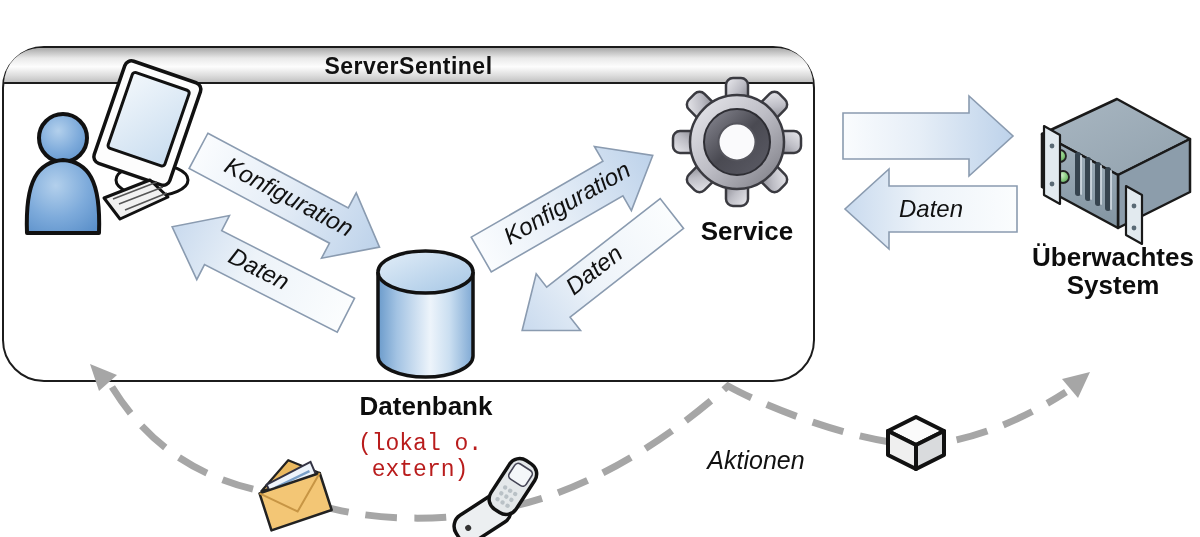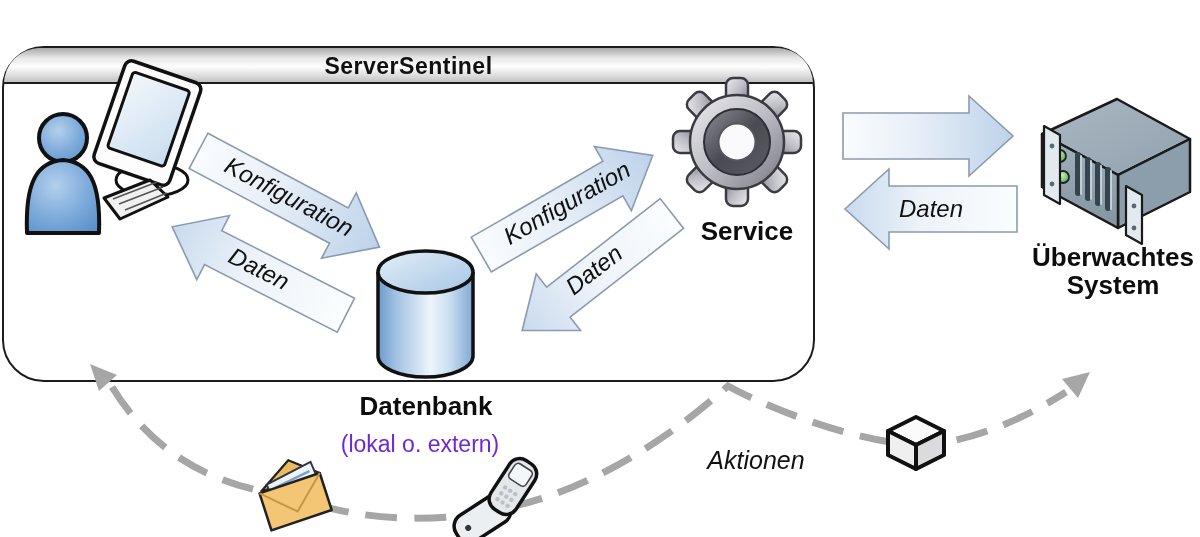--- a/index.html
+++ b/index.html
@@ -9,21 +9,21 @@
   
   #ss-box{left:2px;top:6px;width:813px;height:336px;border:2.5px solid #1c1c1c;
           border-radius:42px;background:#ffffff;box-sizing:border-box;margin-top:40px;}
   #ss-header{position:absolute;left:0;top:0;width:100%;height:36px;box-sizing:border-box;
           border-bottom:2.5px solid #1c1c1c;border-radius:39px 39px 0 0;
           background:linear-gradient(180deg,#a9a9a9 0%,#e9e9e9 30%,#fdfdfd 55%,#dedede 80%,#c2c2c2 100%);}
   #ss-title{position:absolute;left:0;top:5px;width:100%;text-align:center;
           font-size:23px;font-weight:bold;color:#111;letter-spacing:0.5px;}
   
   .node-label{font-weight:bold;color:#0d0d0d;font-size:26px;text-align:center;}
-  .sub-label{color:#6d28d9;font-size:23px;text-align:center;font-weight:normal;}
+  .sub-label{color:#b91c1c;font-size:23px;text-align:center;font-weight:normal;font-family:Liberation Mono, monospace;}
   .arrow-label{font-style:italic;color:#111;font-size:24px;text-align:center;
                white-space:nowrap;transform-origin:center center;}
   svg{position:absolute;left:0;top:0;pointer-events:none;}
   .lbl{z-index:5;}
 </style>
 </head>
 <body>
 
 <div id="canvas">
 

